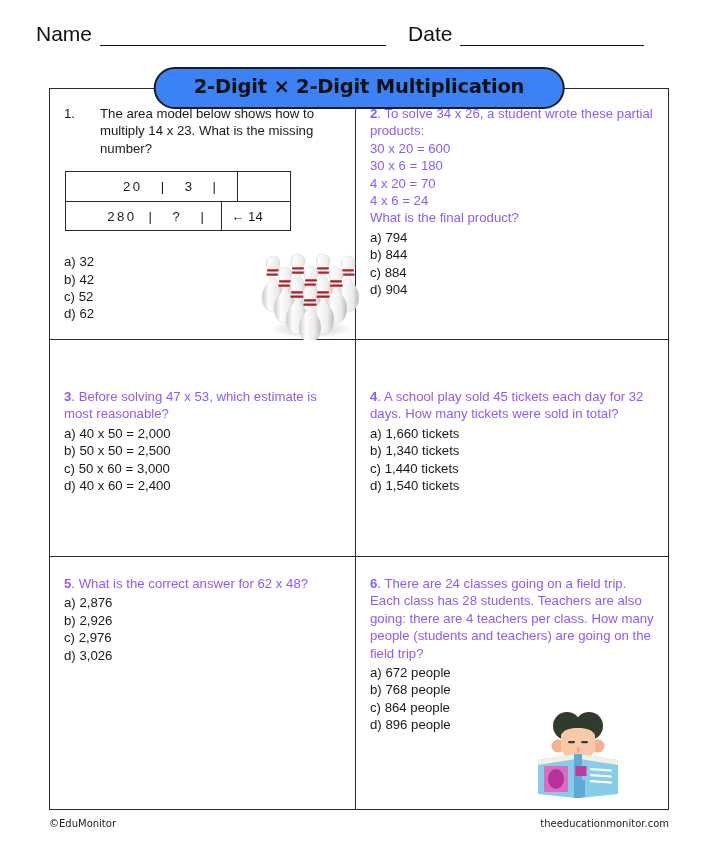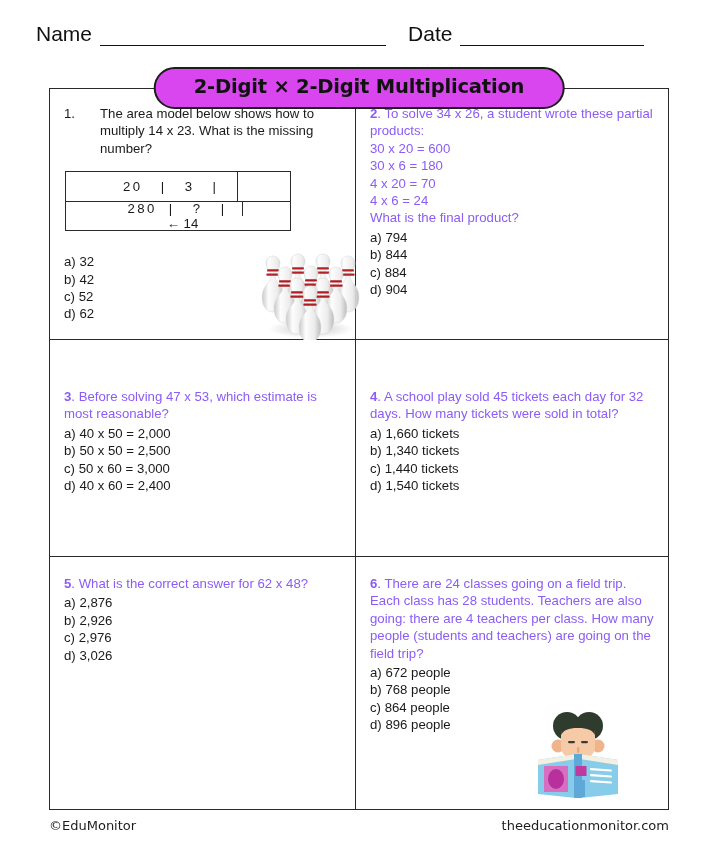--- a/index.html
+++ b/index.html
@@ -71,21 +71,21 @@
   }
   .rd-1 { top: 250px; }
   .rd-2 { top: 467px; }
 
   
   .title-pill {
     position: absolute;
     left: 50%;
     top: 88px;
     transform: translate(-50%, -50%);
-    background: #d946ef;
+    background: #3b82f6;
     border: 2.1px solid #1d1d1d;
     border-radius: 999px;
     padding: 8px 38px 10px;
     z-index: 5;
     white-space: nowrap;
   }
   .title-text {
     font-family: "DejaVu Sans", sans-serif;
     font-weight: bold;
     font-size: 19.5px;
@@ -148,21 +148,21 @@
     border: 1.3px solid #2a2a2a;
     box-sizing: border-box;
   }
   .am-row {
     height: 29px;
     display: flex;
     align-items: center;
     box-sizing: border-box;
     justify-content: center;
   }
-  .am-row + .am-row { border-top: 1.3px solid #2a2a2a; flex-direction: column; }
+  .am-row + .am-row { border-top: 1.3px solid #2a2a2a; }
   .am-cell {
     font-size: 13.2px;
     letter-spacing: 2.4px;
     padding-left: 14px;
     white-space: pre;
     box-sizing: border-box;
     width: 129px;
     border-right: 1.3px solid #2a2a2a;
     height: 100%;
     display: flex;
@@ -176,21 +176,21 @@
 
   
   .footer {
     position: absolute;
     left: 49px;
     top: 818px;
     width: 620px;
     display: flex;
     justify-content: space-between;
     font-family: "DejaVu Sans", sans-serif;
-    font-size: 13px;
+    font-size: 10px;
     color: #1c1c1c;
   }
 
   
   .pins {
     position: absolute;
     left: 259px;
     top: 248px;
     width: 104px;
     height: 92px;

